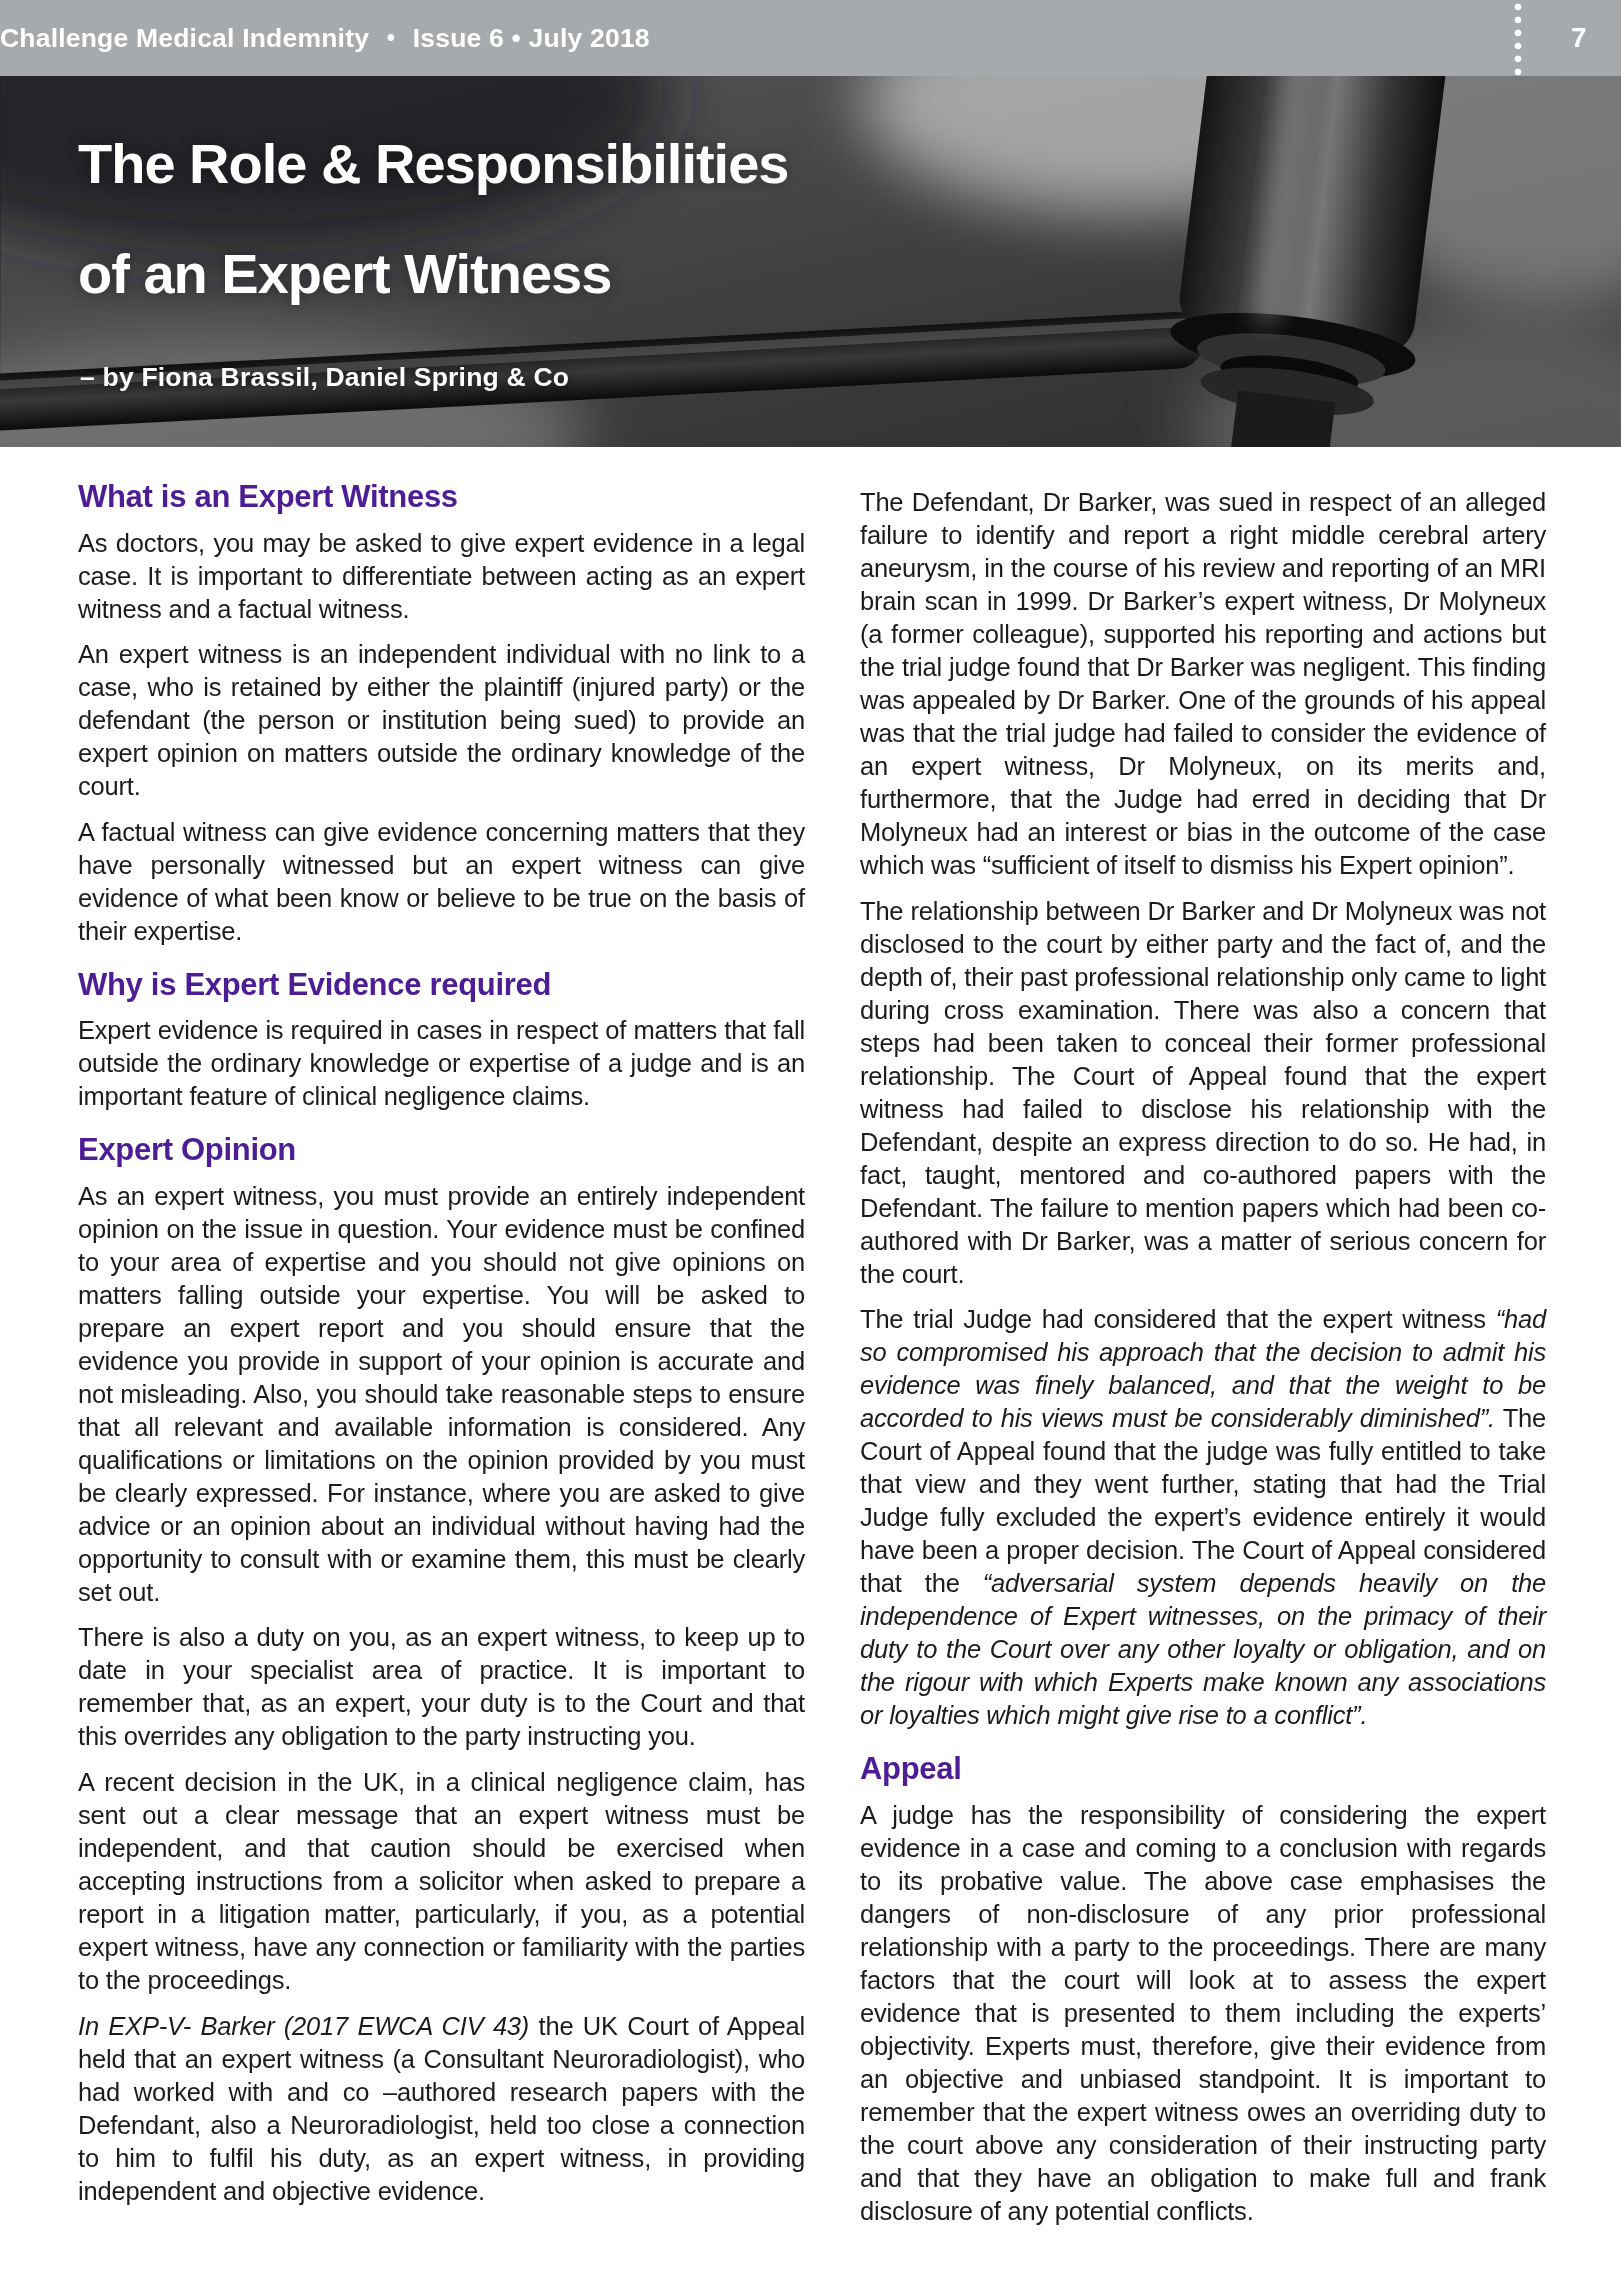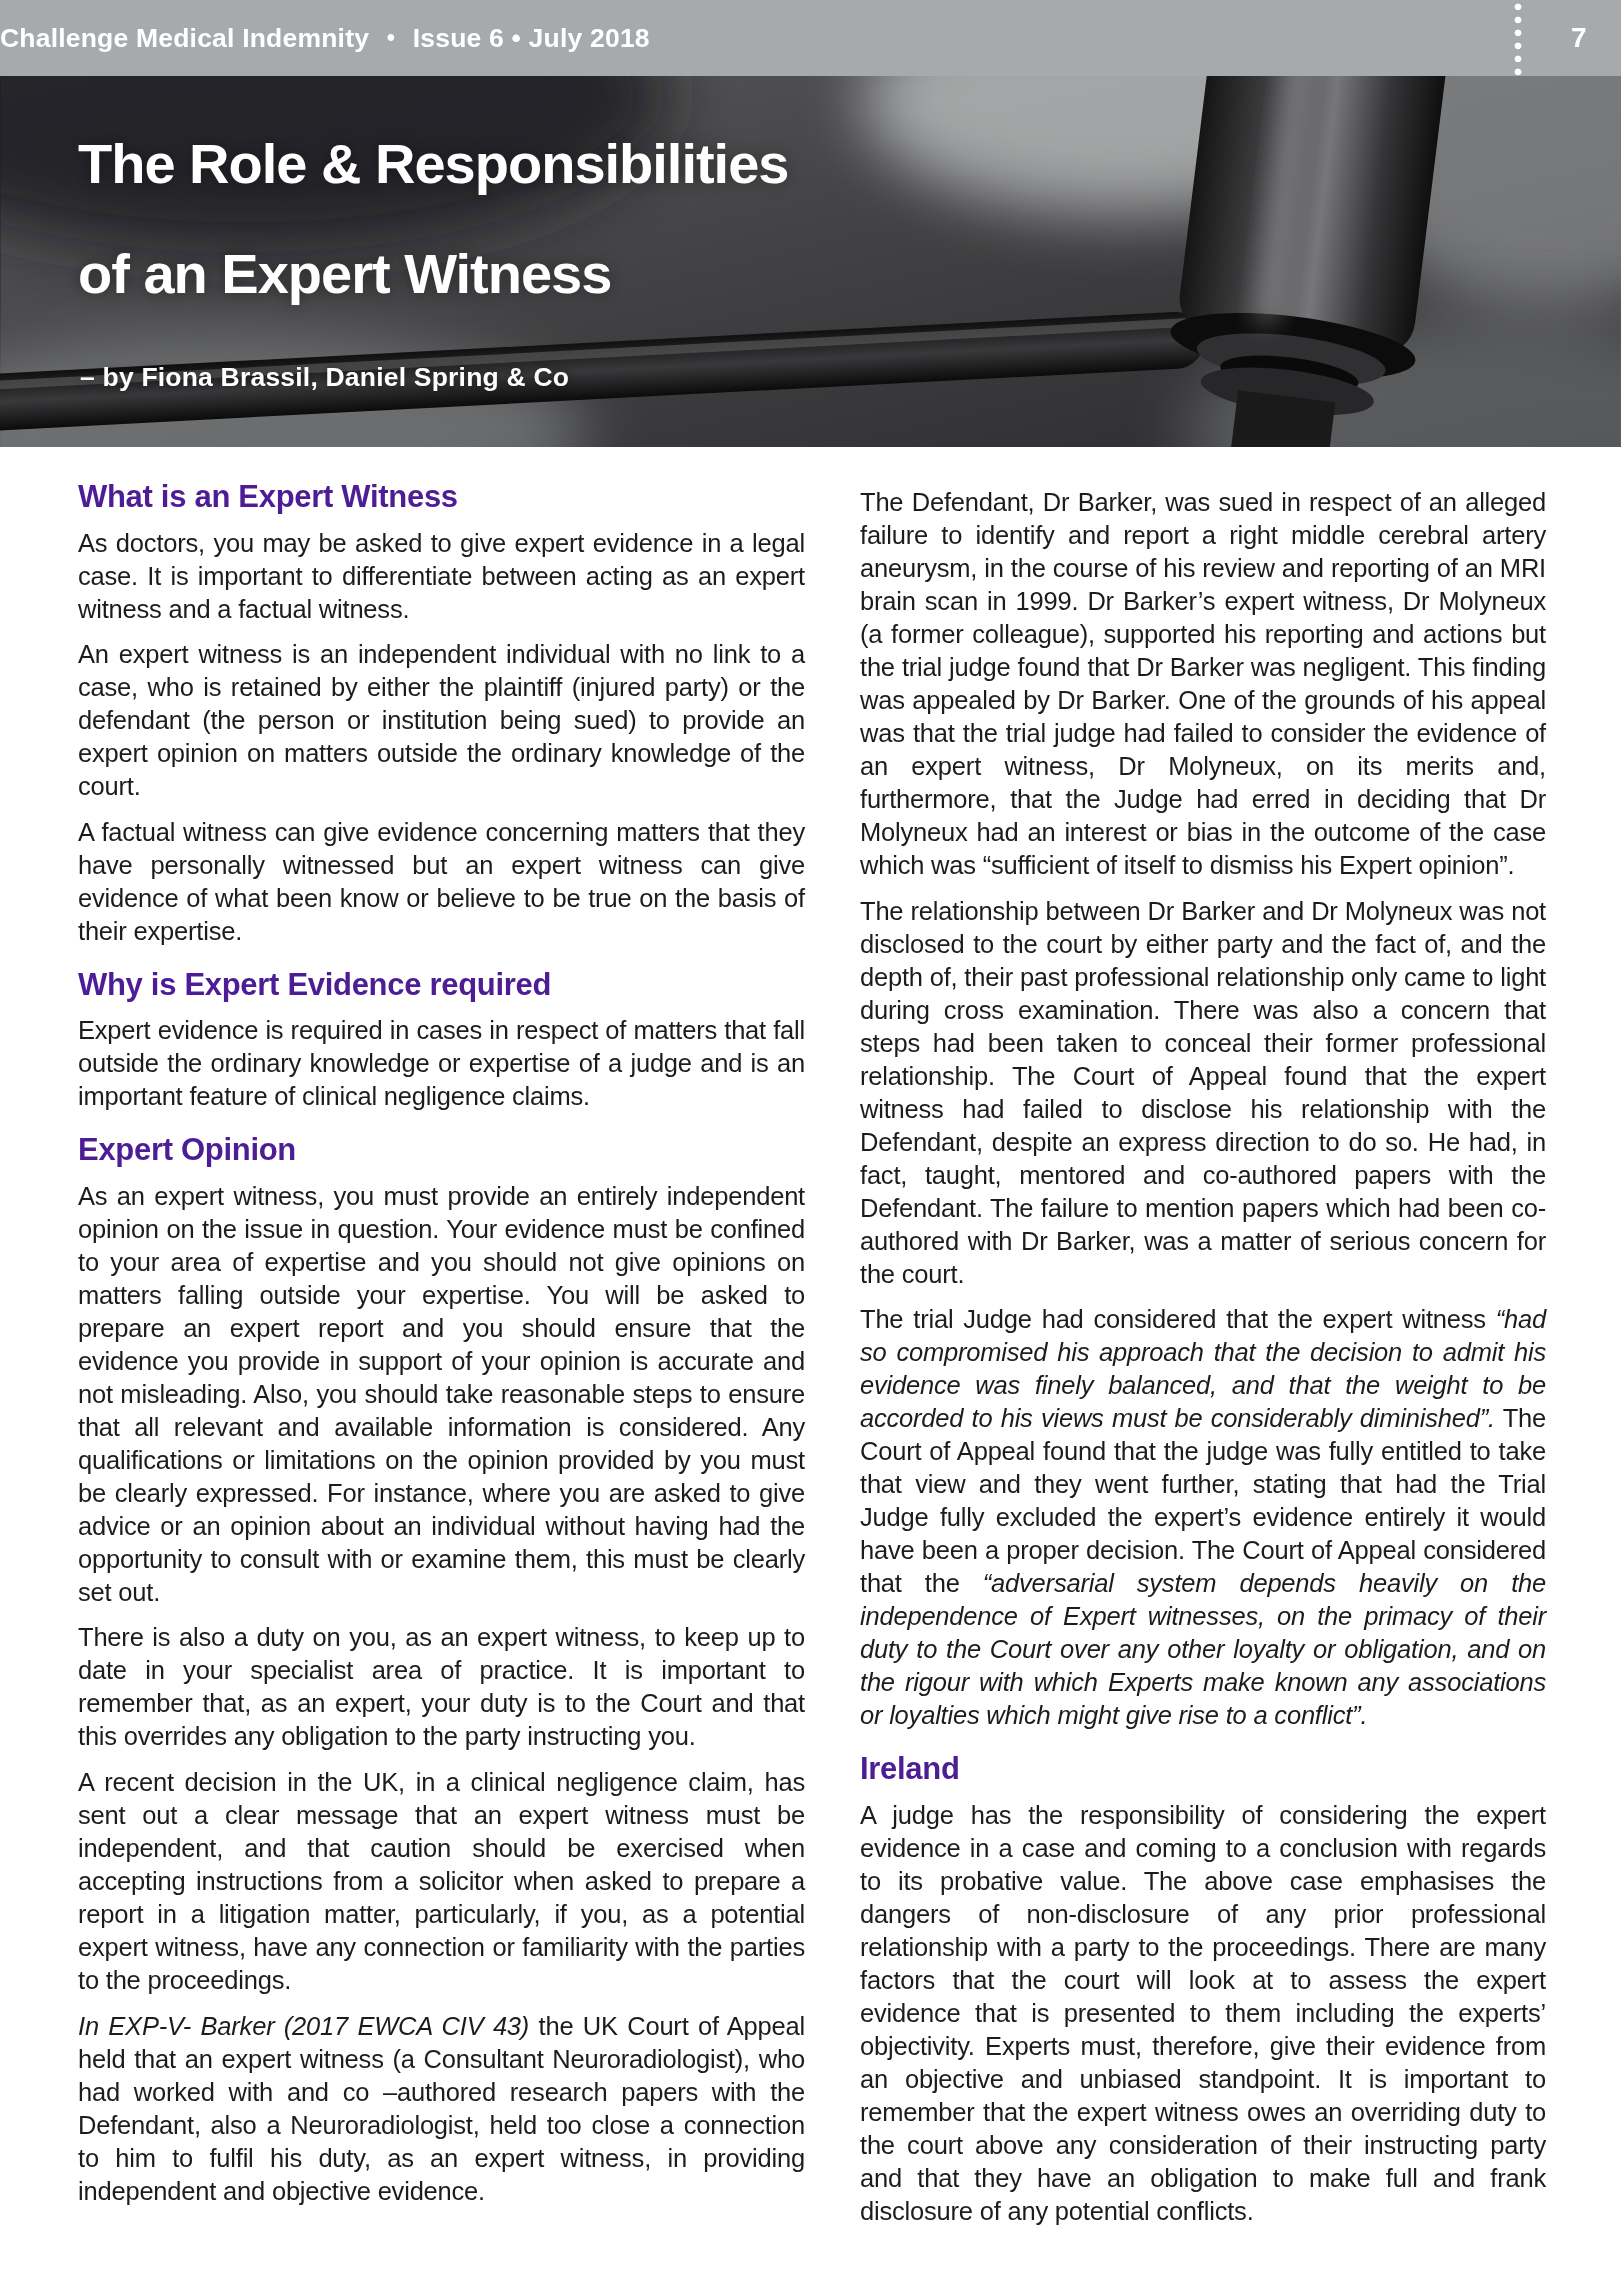--- a/index.html
+++ b/index.html
@@ -111,19 +111,19 @@
         <h2>Expert Opinion</h2>
         <p><span>As an expert witness, you must provide an entirely independent opinion on the issue in question. Your evidence must be confined to your area of expertise and you should not give opinions on matters falling outside your expertise. You will be asked to prepare an expert report and you should ensure that the evidence you provide in support of your opinion is accurate and not misleading. Also, you should take reasonable steps to ensure that all relevant and available information is considered. Any qualifications or limitations on the opinion provided by you must be clearly expressed. For instance, where you are asked to give advice or an opinion about an individual without having had the opportunity to consult with or examine them, this must be clearly set out.</span></p>
         <p><span>There is also a duty on you, as an expert witness, to keep up to date in your specialist area of practice. It is important to remember that, as an expert, your duty is to the Court and that this overrides any obligation to the party instructing you.</span></p>
         <p><span>A recent decision in the UK, in a clinical negligence claim, has sent out a clear message that an expert witness must be independent, and that caution should be exercised when accepting instructions from a solicitor when asked to prepare a report in a litigation matter, particularly, if you, as a potential expert witness, have any connection or familiarity with the parties to the proceedings.</span></p>
         <p><em>In EXP-V- Barker (2017 EWCA CIV 43)</em><span> the UK Court of Appeal held that an expert witness (a Consultant Neuroradiologist), who had worked with and co –authored research papers with the Defendant, also a Neuroradiologist, held too close a connection to him to fulfil his duty, as an expert witness, in providing independent and objective evidence.</span></p>
       </div>
     <div class="col col-right">
         <p><span>The Defendant, Dr Barker, was sued in respect of an alleged failure to identify and report a right middle cerebral artery aneurysm, in the course of his review and reporting of an MRI brain scan in 1999. Dr Barker’s expert witness, Dr Molyneux (a former colleague), supported his reporting and actions but the trial judge found that Dr Barker was negligent. This finding was appealed by Dr Barker. One of the grounds of his appeal was that the trial judge had failed to consider the evidence of an expert witness, Dr Molyneux, on its merits and, furthermore, that the Judge had erred in deciding that Dr Molyneux had an interest or bias in the outcome of the case which was “sufficient of itself to dismiss his Expert opinion”.</span></p>
         <p><span>The relationship between Dr Barker and Dr Molyneux was not disclosed to the court by either party and the fact of, and the depth of, their past professional relationship only came to light during cross examination. There was also a concern that steps had been taken to conceal their former professional relationship. The Court of Appeal found that the expert witness had failed to disclose his relationship with the Defendant, despite an express direction to do so. He had, in fact, taught, mentored and co-authored papers with the Defendant. The failure to mention papers which had been co-authored with Dr Barker, was a matter of serious concern for the court.</span></p>
         <p><span>The trial Judge had considered that the expert witness </span><em>“had so compromised his approach that the decision to admit his evidence was finely balanced, and that the weight to be accorded to his views must be considerably diminished”.</em><span> The Court of Appeal found that the judge was fully entitled to take that view and they went further, stating that had the Trial Judge fully excluded the expert’s evidence entirely it would have been a proper decision. The Court of Appeal considered that the </span><em>“adversarial system depends heavily on the independence of Expert witnesses, on the primacy of their duty to the Court over any other loyalty or obligation, and on the rigour with which Experts make known any associations or loyalties which might give rise to a conflict”.</em></p>
-        <h2>Ireland</h2>
+        <h2>Appeal</h2>
         <p><span>A judge has the responsibility of considering the expert evidence in a case and coming to a conclusion with regards to its probative value. The above case emphasises the dangers of non-disclosure of any prior professional relationship with a party to the proceedings. There are many factors that the court will look at to assess the expert evidence that is presented to them including the experts’ objectivity. Experts must, therefore, give their evidence from an objective and unbiased standpoint. It is important to remember that the expert witness owes an overriding duty to the court above any consideration of their instructing party and that they have an obligation to make full and frank disclosure of any potential conflicts.</span></p>
       </div>
   </main>
 
 </div>
 
 
 </body></html>

